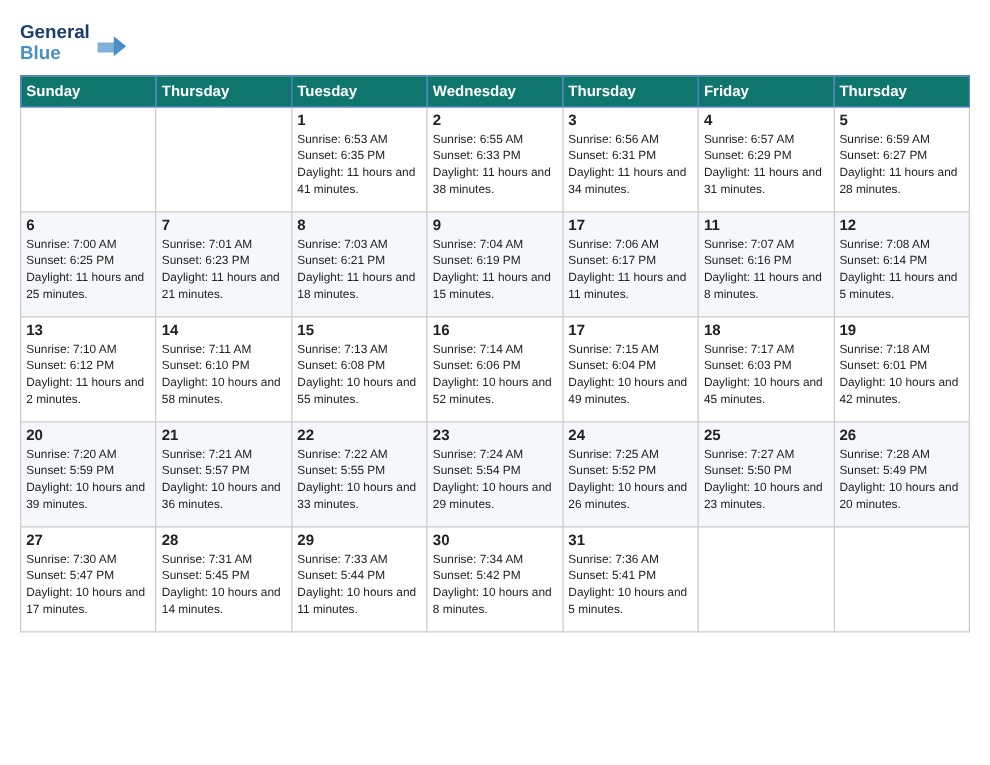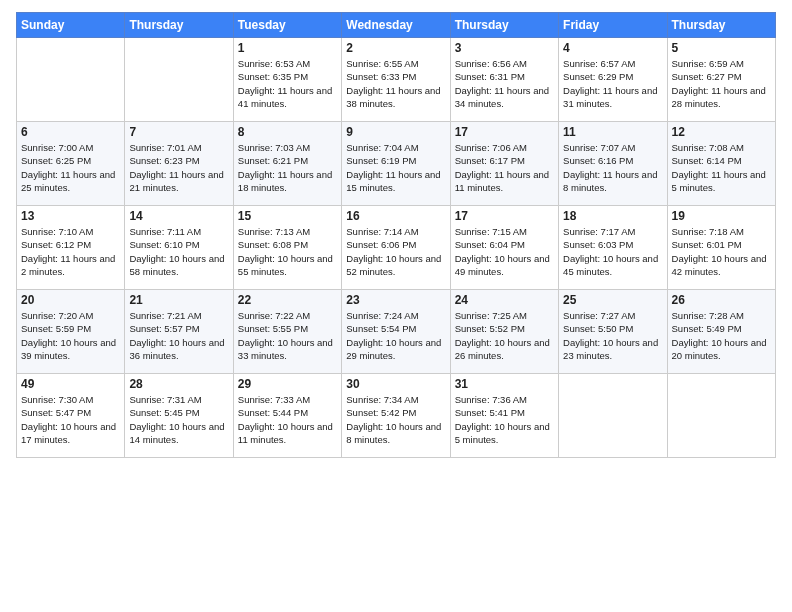--- a/index.html
+++ b/index.html
@@ -40,21 +40,21 @@
       font-size: 16px;
       color: #222;
       margin-top: 2px;
     }
     table {
       width: 100%;
       border-collapse: collapse;
       table-layout: fixed;
     }
     thead tr th {
-      background: #3b82f6;
+      background: #0f766e;
       color: #fff;
       font-size: 12px;
       font-weight: bold;
       padding: 5px 4px;
       text-align: left;
       border: 1px solid #5580cc;
     }
     tbody tr td {
       vertical-align: top;
       border: 1px solid #ccc;
@@ -81,20 +81,36 @@
       background: #f5f7fb;
     }
     tbody tr:nth-child(odd) td.empty-cell {
       background: #fff;
     }
   </style>
 </head>
 <body>
 
 <div class="page">
+  <div class="header">
+    <div class="logo">
+      <svg width="90" height="40" viewBox="0 0 90 40">
+
+        <text x="0" y="18" font-family="Arial" font-size="15" font-weight="bold" fill="#1a3c6e">General</text>
+        <text x="0" y="35" font-family="Arial" font-size="15" font-weight="bold" fill="#4a90c4">Blue</text>
+
+        <polygon points="62,22 78,22 78,30 62,30" fill="#4a90c4" opacity="0.7"></polygon>
+        <polygon points="75,17 85,25 75,33" fill="#4a90c4"></polygon>
+      </svg>
+    </div>
+    <div class="title-block">
+      <div class="month-title"></div>
+      <div class="location-title"></div>
+    </div>
+  </div>
 
   <table>
     <thead>
       <tr>
       <th>Sunday</th>
           <th>Thursday</th>
           <th>Tuesday</th>
           <th>Wednesday</th>
           <th>Thursday</th>
           <th>Friday</th>
@@ -211,21 +227,21 @@
             <div class="day-num">25</div>
             <div class="cell-text">Sunrise: 7:27 AM<br>Sunset: 5:50 PM<br>Daylight: 10 hours and 23 minutes.</div>
           </td>
           <td>
             <div class="day-num">26</div>
             <div class="cell-text">Sunrise: 7:28 AM<br>Sunset: 5:49 PM<br>Daylight: 10 hours and 20 minutes.</div>
           </td>
         </tr>
         <tr>
           <td>
-            <div class="day-num">49</div>
+            <div class="day-num">27</div>
             <div class="cell-text">Sunrise: 7:30 AM<br>Sunset: 5:47 PM<br>Daylight: 10 hours and 17 minutes.</div>
           </td>
           <td>
             <div class="day-num">28</div>
             <div class="cell-text">Sunrise: 7:31 AM<br>Sunset: 5:45 PM<br>Daylight: 10 hours and 14 minutes.</div>
           </td>
           <td>
             <div class="day-num">29</div>
             <div class="cell-text">Sunrise: 7:33 AM<br>Sunset: 5:44 PM<br>Daylight: 10 hours and 11 minutes.</div>
           </td>

